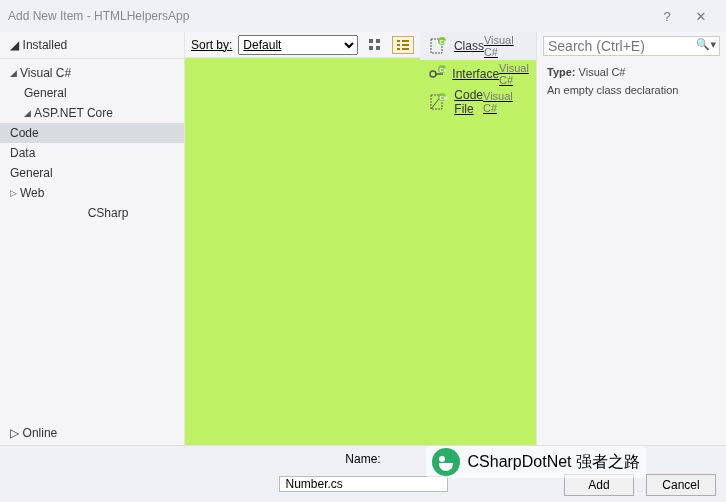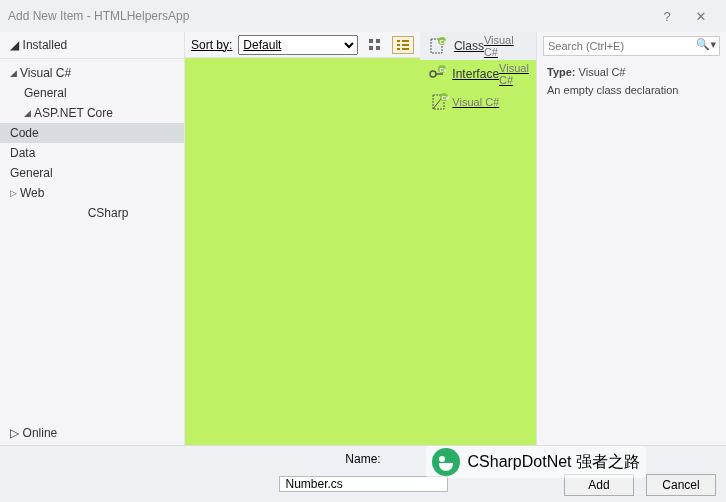--- a/index.html
+++ b/index.html
@@ -23,21 +23,21 @@
   .vbtn { border: 1px solid transparent; padding: 1px 3px; cursor: pointer; }
   .vbtn.active { border-color: #c7a86b; background: #fdf3df; }
   .list { flex: 1; overflow: auto; }
   .row { display: flex; align-items: center; height: 28px; padding: 0 8px; font-size: 12px; color: #333; cursor: pointer; }
   .row.sel { background: #eceef1; }
   .row .ico { width: 24px; display: flex; justify-content: center; }
   .row .name { flex: 1; padding-left: 6px; }
   .row .lang { color: #777; padding-right: 6px; font-size: 11px; }
   .right { width: 190px; background: #f5f5f7; border-left: 1px solid #e3e3e6; font-size: 11px; color: #444; }
   .right .search { margin: 4px 6px; position: relative; }
-  .right .search input { width: 100%; height: 20px; font-size: 11px; padding: 0 20px 0 4px; border: 1px solid #ccc; }
+  .right .search input { width: 100%; height: 20px; font-size: 14px; padding: 0 20px 0 4px; border: 1px solid #ccc; }
   .right .search .mag { position: absolute; right: 4px; top: 2px; color: #555; }
   .right .info { padding: 6px 10px; }
   .right .info b { font-weight: 600; }
   .footer { position: absolute; bottom: 0; left: 0; right: 0; height: 57px; background: #eef0f3; border-top: 1px solid #ddd; padding: 6px 10px; font-size: 12px; }
   .footer .namerow { display: flex; align-items: center; gap: 10px; flex-direction: column; }
   .footer input { flex: 1; height: 22px; border: 1px solid #bbb; padding: 0 6px; font-size: 12px; max-width: 520px; }
   .footer .btns { position: absolute; right: 10px; bottom: 6px; display: flex; gap: 12px; }
   .footer button { width: 70px; height: 22px; font-size: 12px; border: 1px solid #adadad; background: #f0f0f0; cursor: pointer; }
   .watermark { position: absolute; bottom: 24px; right: 80px; display: flex; align-items: center; gap: 8px; font-size: 16px; color: #000000; background: rgba(255,255,255,0.6); padding: 2px 6px; border-radius: 4px; pointer-events: none; }
   .wm-logo { width: 28px; height: 28px; border-radius: 50%; background: #2aae67; position: relative; }
@@ -148,20 +148,21 @@
       </div>
       <div class="row">
         <span class="ico">
           <svg width="18" height="18">
               <rect x="2" y="2" width="11" height="14" fill="none" stroke="#555" stroke-dasharray="2 1"></rect>
               <line x1="2" y1="16" x2="13" y2="2" stroke="#555"></line>
               <circle cx="13" cy="4" r="4" fill="#8bc34a"></circle>
               <text x="10.5" y="7" font-size="6" fill="#fff" font-weight="bold">C#</text>
             </svg>
         </span>
+        <span class="name">Code File</span>
         <span class="lang">Visual C#</span>
       </div>
     </div>
   </div>
 
   <div class="right">
     <div class="search">
       <input type="text" placeholder="Search (Ctrl+E)" style="">
       <span class="mag">🔍▾</span>
     </div>

